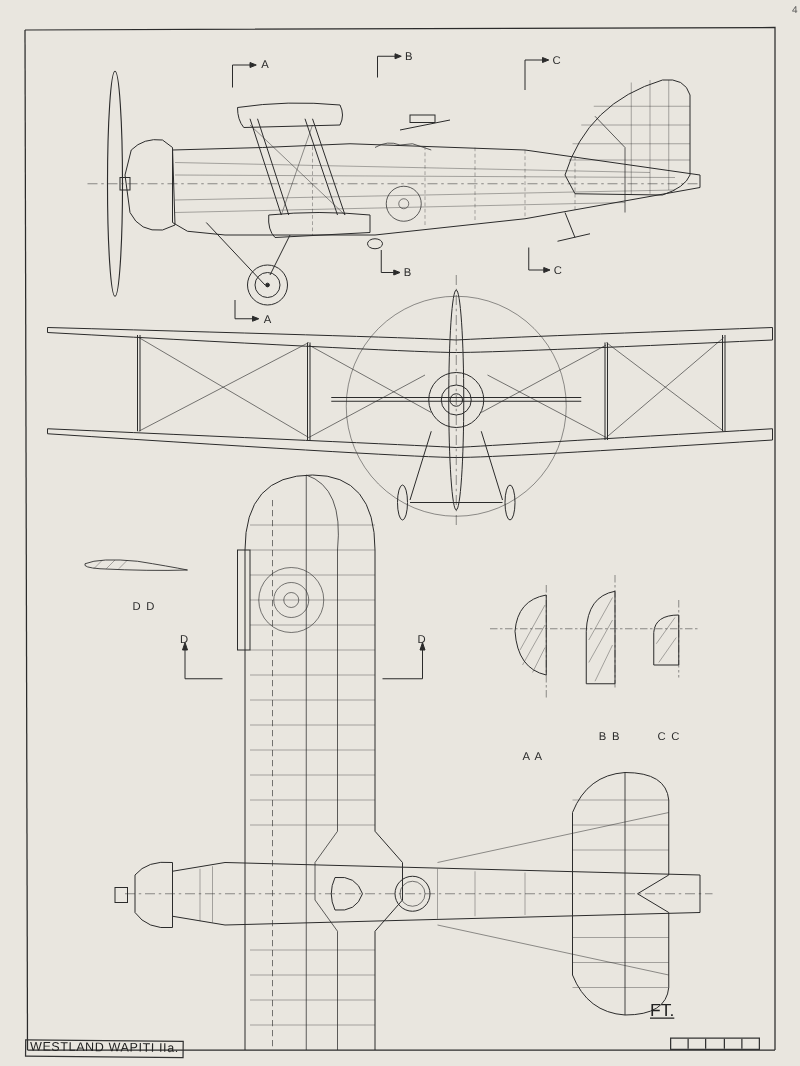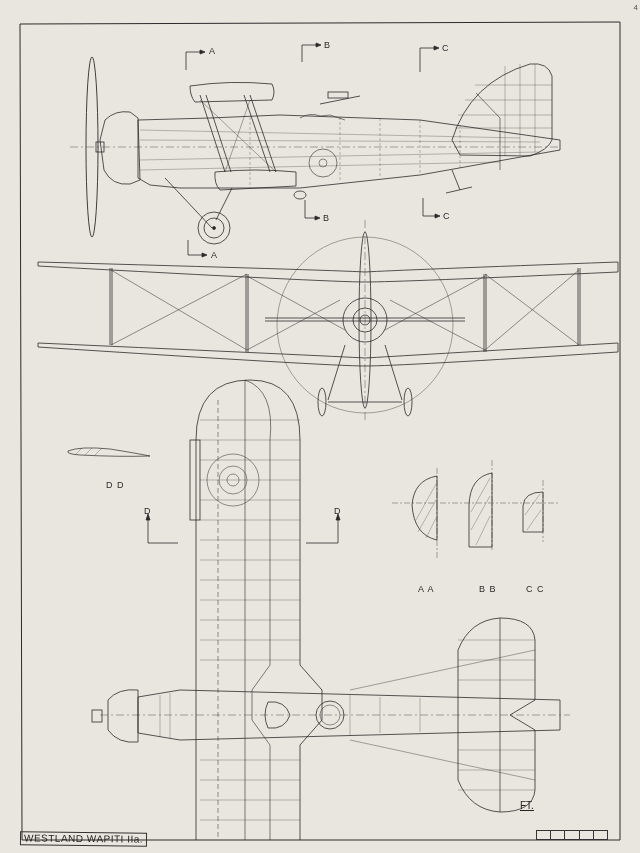--- a/index.html
+++ b/index.html
@@ -3,21 +3,21 @@
 <meta charset="utf-8">
 <style>
   html, body { margin:0; padding:0; }
   body { width:640px; height:853px; background:#e9e6df; overflow:hidden; position:relative;
          font-family:"Liberation Sans", sans-serif; }
   #sheet { position:absolute; left:0; top:0; width:640px; height:853px; }
   .lbl { position:absolute; font-size:9px; color:#2a2a2a; letter-spacing:1px; }
   .pageno { position:absolute; right:2px; top:3px; font-size:8px; color:#555; }
   .title-box { position:absolute; left:20px; top:832px; border:1px solid #333; padding:0 3px;
                font-size:10px; line-height:12px; color:#222; letter-spacing:0.5px; transform:rotate(0.6deg); }
-  .ft { position:absolute; left:520px; top:800px; font-size:10px; color:#222;text-decoration:underline; }
+  .ft { position:absolute; left:520px; top:800px; font-size:14px; color:#222;text-decoration:underline; }
   .scale { position:absolute; left:536px; top:830px; width:70px; height:8px; display:flex; border:1px solid #333; }
   .scale div { flex:1; border-right:1px solid #333; }
   .scale div:last-child { border-right:none; }
 </style>
 </head>
 <body>
 
 <div id="sheet">
 <svg width="640" height="853" viewBox="0 0 640 853" xmlns="http://www.w3.org/2000/svg" fill="none" stroke="#2b2b2b" stroke-width="0.8">
 
@@ -260,21 +260,21 @@
 <span class="lbl" style="left:324px;top:40px">B</span>
 <span class="lbl" style="left:442px;top:43px">C</span>
 <span class="lbl" style="left:211px;top:250px">A</span>
 <span class="lbl" style="left:323px;top:213px">B</span>
 <span class="lbl" style="left:443px;top:211px">C</span>
 
 <span class="lbl" style="left:144px;top:506px">D</span>
 <span class="lbl" style="left:334px;top:506px">D</span>
 
 <span class="lbl" style="left:106px;top:480px">D D</span>
-<span class="lbl" style="left:418px;top:584px">A A</span>
+<span class="lbl" style="left:418px;top:600px">A A</span>
 <span class="lbl" style="left:479px;top:584px">B B</span>
 <span class="lbl" style="left:526px;top:584px">C C</span>
 
 <div class="title-box">WESTLAND WAPITI IIa.</div>
 <span class="ft">FT.</span>
 <div class="scale">
   <div></div>
     <div></div>
     <div></div>
     <div></div>

